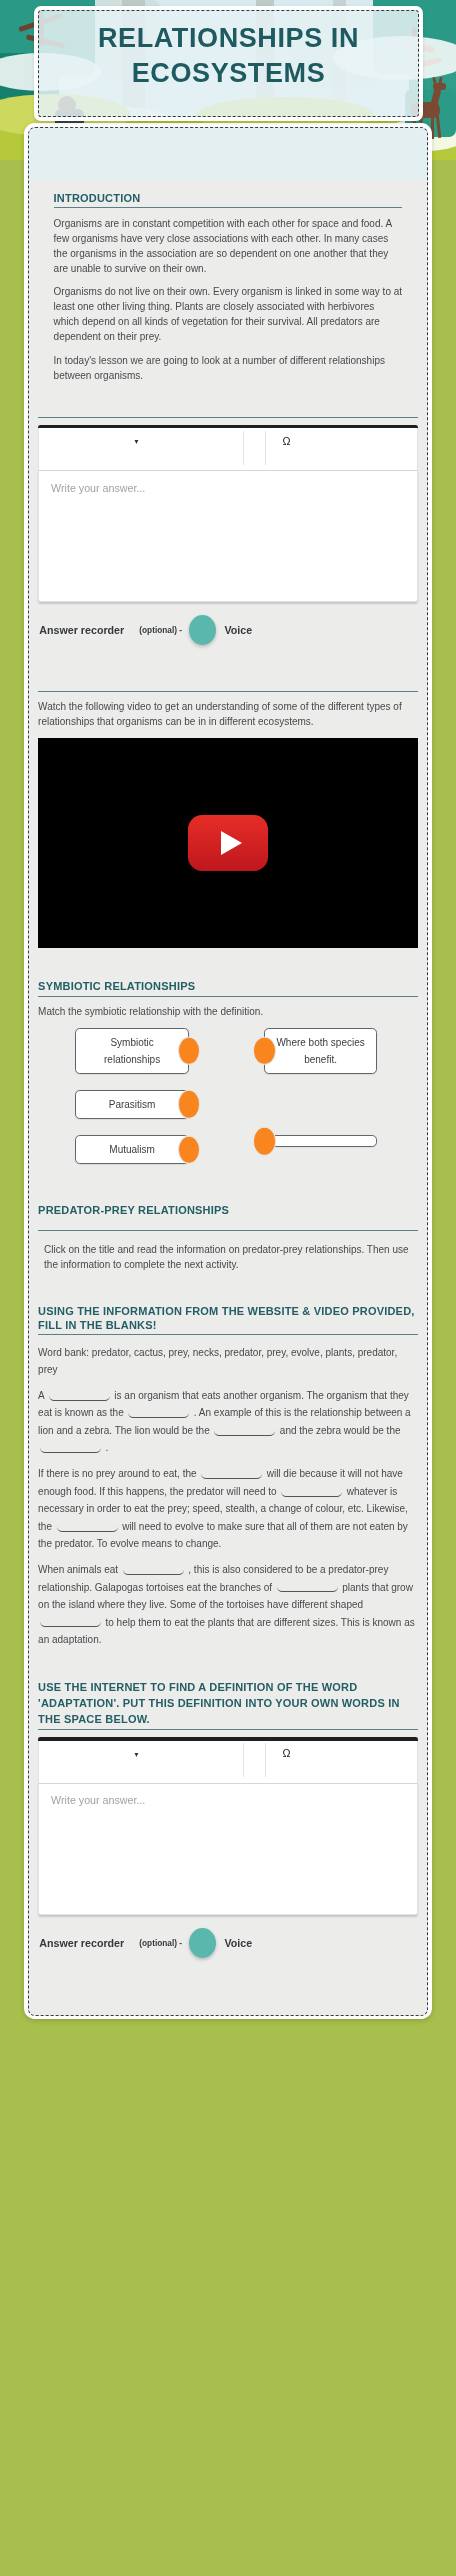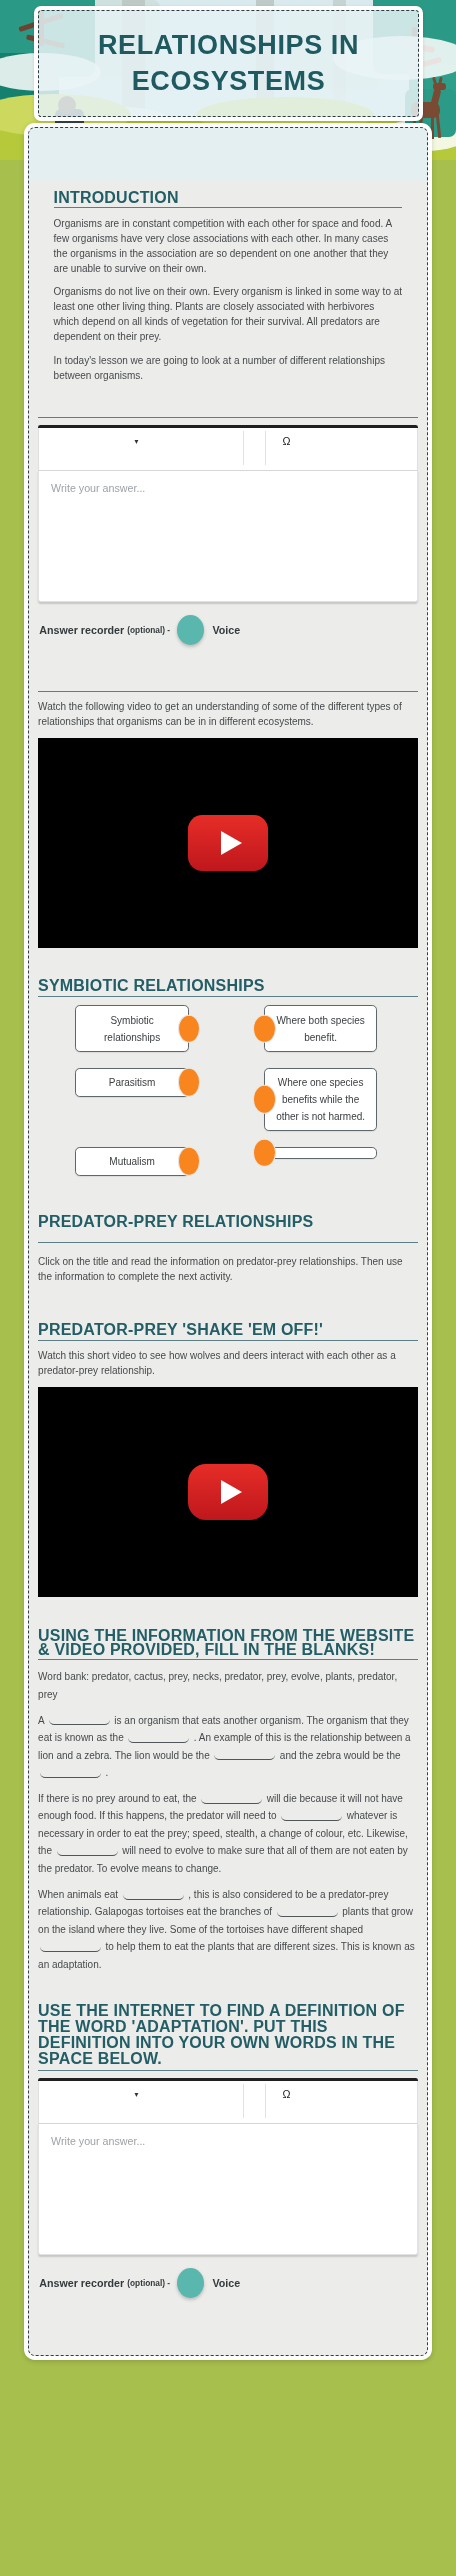--- a/index.html
+++ b/index.html
@@ -48,30 +48,30 @@
   .deer .d-ear2 { left:33px; top:1.2px; width:3px; height:7.1px; border-radius:1.8px; transform:rotate(14deg); }
   .deer .d-leg1 { left:7.1px; top:39px; width:3px; height:24px; }
   .deer .d-leg2 { left:13px; top:39px; width:3px; height:22.6px; transform:rotate(6deg); }
   .deer .d-leg3 { left:25px; top:39px; width:3px; height:24px; }
   .deer .d-leg4 { left:31px; top:39px; width:3px; height:22.6px; transform:rotate(-6deg); }
 
   .title-card { position:absolute; left:34px; top:6px; width:389px; height:115px;
     background:rgba(230,242,245,.85); border:4.8px solid #fff; border-radius:7.1px; z-index:3;
     box-shadow:0 1.2px 3.6px rgba(0,0,0,.12); }
   .title-card-inner { width:100%; height:100%; border:1.8px dashed #2c3b41; border-radius:3.6px;
-    display:flex; align-items:center; justify-content:center; text-align:center; padding:4px 27px; }
+    display:flex; justify-content:center; text-align:center; padding:10px 27px; }
   .worksheet-title { font-size:27px; line-height:1.3; font-weight:bold; color:#1e5a60; letter-spacing:0.6px; }
 
   
   .sheet { position:relative; margin:-37px 24px 0; background:#fff; border-radius:10.7px; z-index:2;
     padding:3.6px; box-shadow:0 1.8px 4.8px rgba(0,0,0,.15); }
   .sheet-inner { border:1.2px dashed #323e44; border-radius:7.1px; padding:0 9.5px 57px;
     background:linear-gradient(180deg, #e3eff1 0px, #e3eff1 52px, #ecedea 53px); }
 
-  .sec-title { font-size:16px; font-weight:bold; color:#235e66; letter-spacing:0.2px; line-height:16px; }
+  .sec-title { font-size:11px; font-weight:bold; color:#235e66; letter-spacing:0.2px; line-height:16px; }
   .rule { border-bottom:0.9px solid #5c7f86; margin-top:2.4px; }
   p.body { font-size:10px; line-height:15px; color:#46494c; margin-top:7.1px; }
 
   .intro { padding:0 15.5px; margin-top:62px; }
   .intro .rule { margin-top:1.2px; }
   .intro p.body { margin-top:8.3px; }
 
   .q-sec { margin-top:34px; }
   .q-sec .rule { margin-top:2.4px; }
 
@@ -86,21 +86,21 @@
   .ed-sep1 { left:204px; } .ed-sep2 { left:226px; }
   .ed-omega { position:absolute; left:239px; top:4.8px; width:16.6px; height:16.6px; text-align:center;
     font-size:10.7px; color:#222; line-height:16.6px; cursor:pointer; }
   .ed-body { position:relative; min-height:131px; background:#fff; border:0.6px solid #e2e2e2; border-top:none;
     border-radius:0 0 2.4px 2.4px; padding:10.7px 12px; box-shadow:0 1.2px 1.8px rgba(0,0,0,.16); }
   .ed-placeholder { font-size:10.7px; color:#9ea3a7; }
 
   
   .recorder { display:flex; align-items:center; margin-top:13px; padding-left:1.2px; }
   .rec-label { font-size:10.7px; font-weight:bold; color:#34393d; }
-  .rec-optional { font-size:8.3px; font-weight:bold; color:#34393d; margin-left:3px; }
+  .rec-optional { font-size:8.3px; font-weight:bold; color:#34393d; margin-left:15px; }
   .rec-circle { width:27px; height:30px; border-radius:50%; background:#59b7ad; margin:0 8.3px 0 7.1px;
     box-shadow:0 1.8px 3.6px rgba(0,0,0,.22); cursor:pointer; }
   .rec-voice { font-size:10.7px; font-weight:bold; color:#34393d; }
 
   
   .video-sec { margin-top:46px; }
   .video { position:relative; width:380px; height:210px; background:#000; margin-top:8.3px; }
   .yt-btn { position:absolute; left:50%; top:50%; transform:translate(-50%,-50%);
     width:80px; height:56px; background:linear-gradient(180deg,#e62d27,#bf171d);
     display:flex; align-items:center; justify-content:center; cursor:pointer; }
@@ -119,21 +119,21 @@
     box-shadow:0 0.6px 1.2px rgba(0,0,0,.08); cursor:grab; }
   .m-left { width:114px; margin-left:37px; }
   .m-right { width:113px; margin-left:75px; }
   .dot { position:absolute; top:50%; width:22.6px; height:28.5px; border-radius:50%;
     background:#f8851e; border:1.2px solid #e6e6e6; transform:translateY(-50%); cursor:pointer; }
   .dot-r { right:-12px; } .dot-l { left:-12px; }
 
   
   .pp-sec { margin-top:38px; }
   .pp-sec .rule { margin-top:12px; }
-  .pp-sec p.body { margin-top:10.7px; }
+  .pp-sec p.body { margin-top:10.7px;margin-left:6px; }
 
   
   .fb-sec { margin-top:32px; }
   .fb-sec .sec-title { line-height:14px; }
   p.fb { font-size:10px; line-height:17.5px; color:#46494c; margin-top:8.3px; }
   p.fb.first { margin-top:8.3px; }
   .blank { display:inline-block; width:61px; height:12px; border-bottom:1.2px solid #50565a;
     border-radius:0 0 5.3px 5.3px; margin:0 1.8px; vertical-align:-1.8px; cursor:text; }
 </style>
 </head>
@@ -226,69 +226,56 @@
         <div class="video">
           <div class="yt-btn yt-r1">
             <div class="yt-tri"></div>
           </div>
         </div>
       </section>
 
       <section class="match-sec">
         <div class="sec-title">SYMBIOTIC RELATIONSHIPS</div>
         <div class="rule"></div>
+        <p class="body match-instr">Match the symbiotic relationship with the definition.</p>
         <div class="match-rows">
           <div class="match-row">
             <div class="m-card m-left">
               <span>Symbiotic relationships</span>
               <span class="dot dot-r"></span>
             </div>
             <div class="m-card m-right">
               <span class="dot dot-l"></span>
               <span>Where both species benefit.</span>
             </div>
           </div>
           <div class="match-row">
             <div class="m-card m-left">
               <span>Parasitism</span>
               <span class="dot dot-r"></span>
             </div>
-            <div class="m-card m-right">
-              <span class="dot dot-l"></span>
-              <span>Where one species benefits while the other is not harmed.</span>
-            </div>
           </div>
           <div class="match-row">
             <div class="m-card m-left">
               <span>Mutualism</span>
               <span class="dot dot-r"></span>
             </div>
             <div class="m-card m-right">
               <span class="dot dot-l"></span>
             </div>
           </div>
         </div>
       </section>
 
       <section class="pp-sec">
         <div class="sec-title">PREDATOR-PREY RELATIONSHIPS</div>
         <div class="rule"></div>
         <p class="body">Click on the title and read the information on predator-prey relationships. Then use the information to complete the next activity.</p>
       </section>
 
-      <section class="video-sec" style="margin-top:38px;">
-        <div class="sec-title">PREDATOR-PREY 'SHAKE 'EM OFF!'</div>
-        <div class="rule"></div>
-        <p class="body">Watch this short video to see how wolves and deers interact with each other as a predator-prey relationship.</p>
-        <div class="video">
-          <div class="yt-btn yt-r2">
-            <div class="yt-tri"></div>
-          </div>
-        </div>
-      </section>
 
       <section class="fb-sec">
         <div class="sec-title">USING THE INFORMATION FROM THE WEBSITE &amp; VIDEO PROVIDED, FILL IN THE BLANKS!</div>
         <div class="rule"></div>
         <p class="fb first">Word bank: predator, cactus, prey, necks, predator, prey, evolve, plants, predator, prey</p>
         <p class="fb">A <span class="blank"></span> is an organism that eats another organism. The organism that they eat is known as the <span class="blank"></span> . An example of this is the relationship between a lion and a zebra. The lion would be the <span class="blank"></span> and the zebra would be the <span class="blank"></span> .</p>
         <p class="fb">If there is no prey around to eat, the <span class="blank"></span> will die because it will not have enough food. If this happens, the predator will need to <span class="blank"></span> whatever is necessary in order to eat the prey; speed, stealth, a change of colour, etc. Likewise, the <span class="blank"></span> will need to evolve to make sure that all of them are not eaten by the predator. To evolve means to change.</p>
         <p class="fb">When animals eat <span class="blank"></span> , this is also considered to be a predator-prey relationship. Galapogas tortoises eat the branches of <span class="blank"></span> plants that grow on the island where they live. Some of the tortoises have different shaped <span class="blank"></span> to help them to eat the plants that are different sizes. This is known as an adaptation.</p>
       </section>
 

